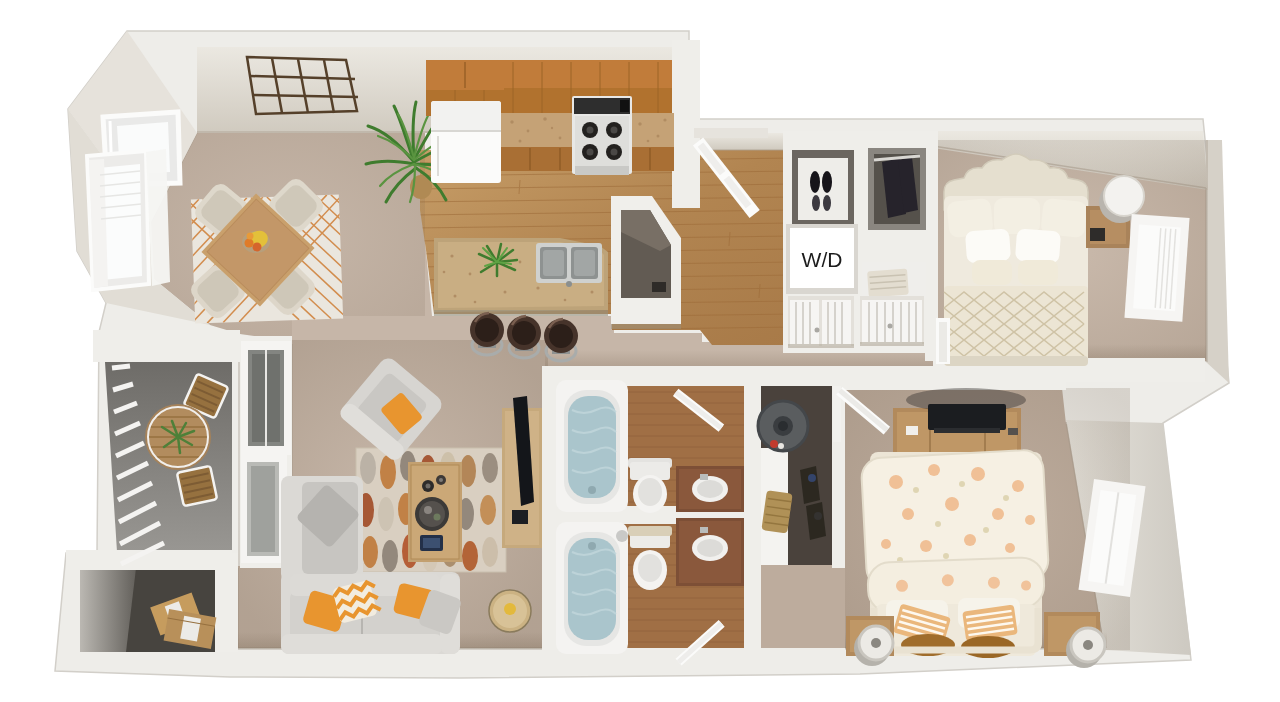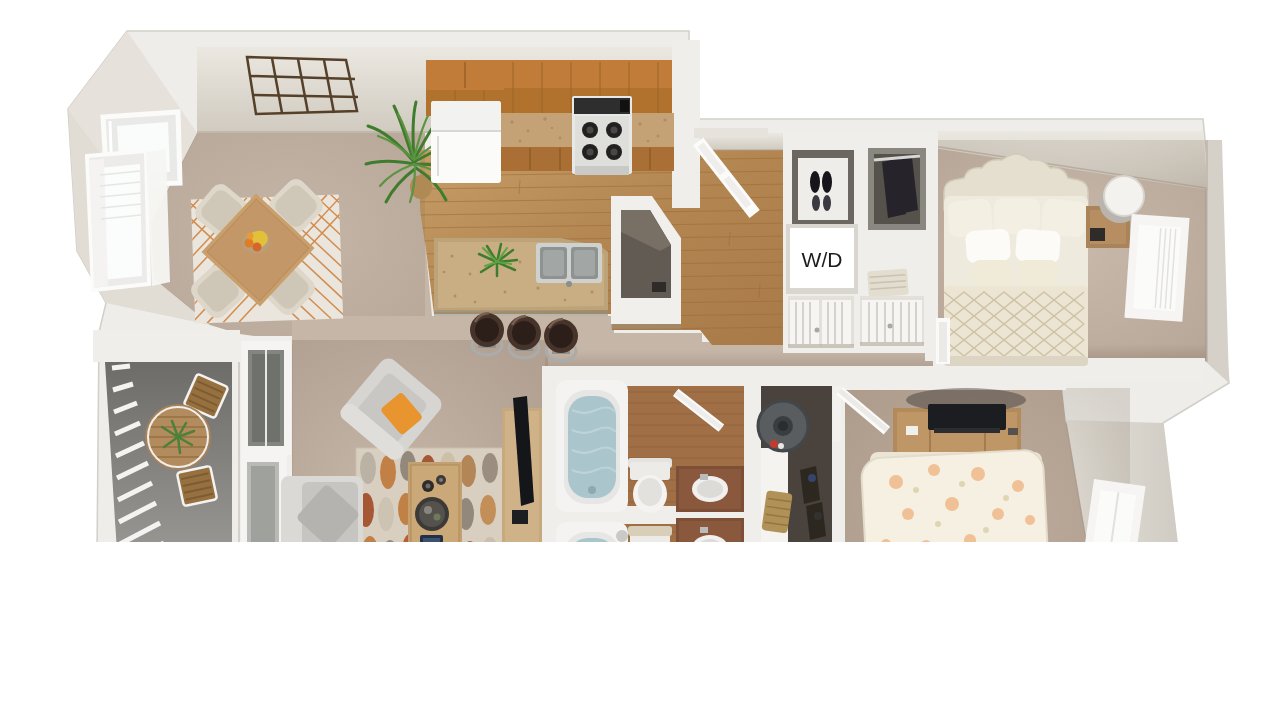--- a/index.html
+++ b/index.html
@@ -1,16 +1,16 @@
 <!DOCTYPE html>
 <html><head>
 <meta charset="utf-8">
 <style>
   html,body{margin:0;padding:0;background:#ffffff;}
-  .wrap{width:1280px;height:542px;position:relative;overflow:hidden;background:#0ea5e9;
+  .wrap{width:1280px;height:702px;position:relative;overflow:hidden;background:#0ea5e9;
         font-family:"Liberation Sans", sans-serif;}
   svg{display:block}
 </style>
 </head>
 <body>
 <div class="wrap">
 <svg width="1280" height="702" viewBox="0 0 1280 702">
 <defs>
   <linearGradient id="northface" x1="0" y1="0" x2="0" y2="1">
     <stop offset="0" stop-color="#ebe8e1"></stop>

